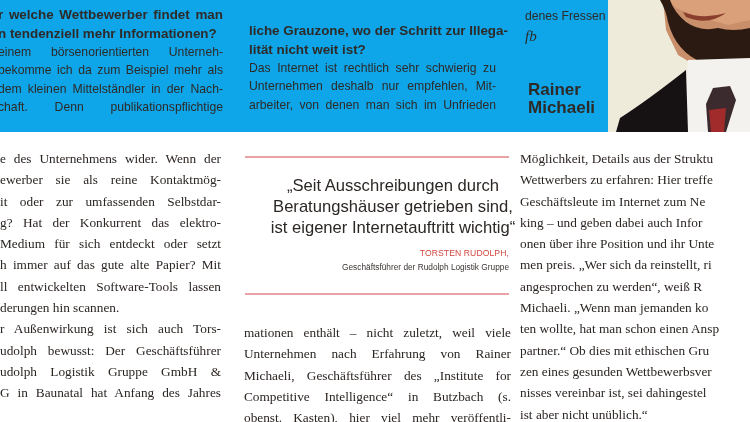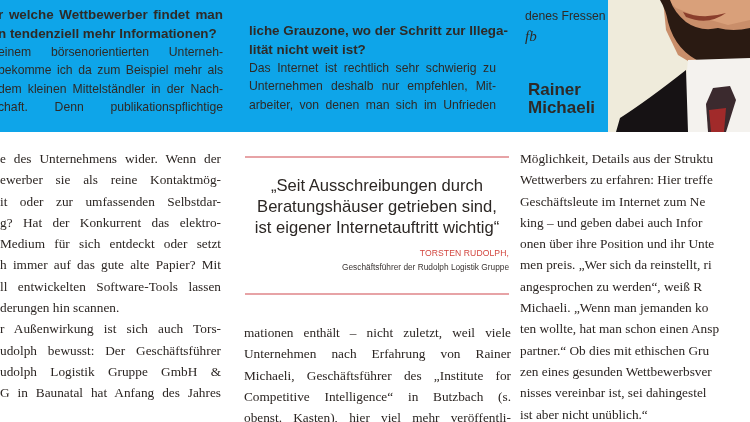--- a/index.html
+++ b/index.html
@@ -41,21 +41,21 @@
     .col .ln { display: block; height: 21.3px; white-space: nowrap; text-align: justify; text-align-last: justify; }
     .col .ln.left { text-align-last: left; }
     .col.a { left: 0px; width: 221px; }
     .col.b { left: 244px; width: 267px; top: 322px; }
     .col.c { left: 520px; width: 250px; }
     .quote-box { position: absolute; left: 245px; top: 156px; width: 264px; height: 142px; }
     .q-rule { position: absolute; left: 0; width: 264px; height: 2px; background: #e7a3a6; }
     .q-rule.top { top: 0; }
     .q-rule.bottom { top: 137px; }
     .q-text {
-      position: absolute; left: 0; top: 19px; width: 264px; text-align: center;
+      position: absolute; left: 16px; top: 19px; width: 264px; text-align: center;
       font-family: "Liberation Sans", sans-serif; font-size: 16.6px; line-height: 21.2px; color: #2c2724;
     }
     .q-author {
       position: absolute; right: 0; top: 92px; text-align: right;
       font-family: "Liberation Sans", sans-serif; font-size: 8.6px; color: #d2453e; letter-spacing: 0.1px;
     }
     .q-role {
       position: absolute; right: 0; top: 106px; text-align: right;
       font-family: "Liberation Sans", sans-serif; font-size: 8.3px; color: #3a3432;
     }

